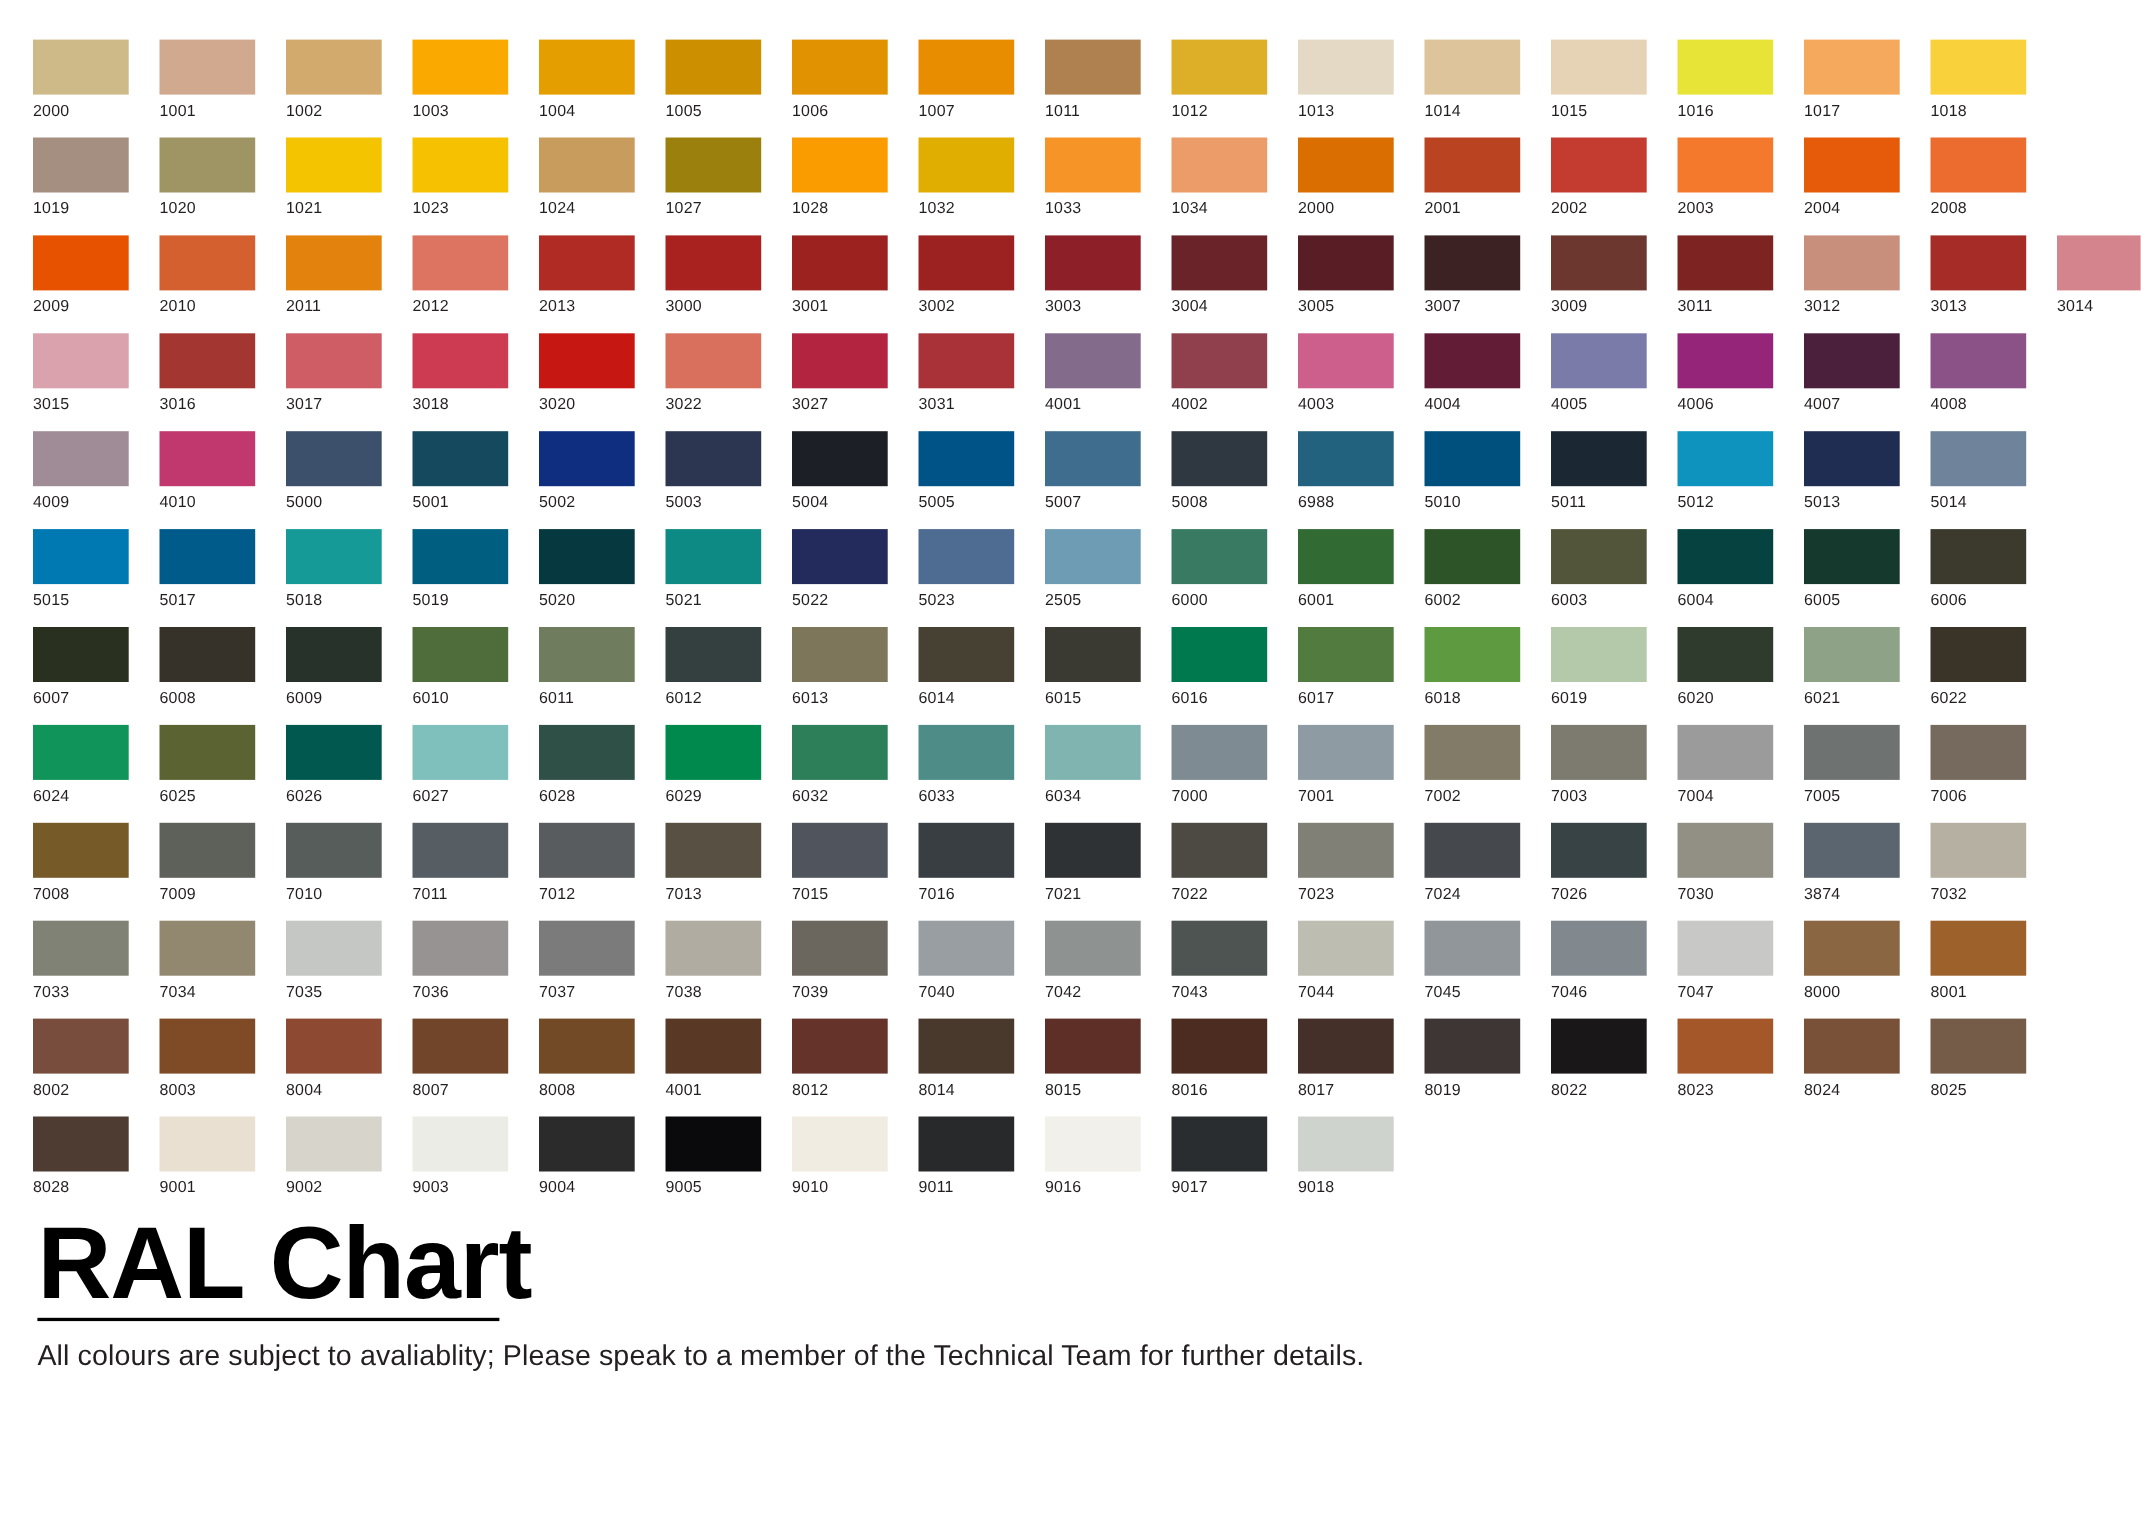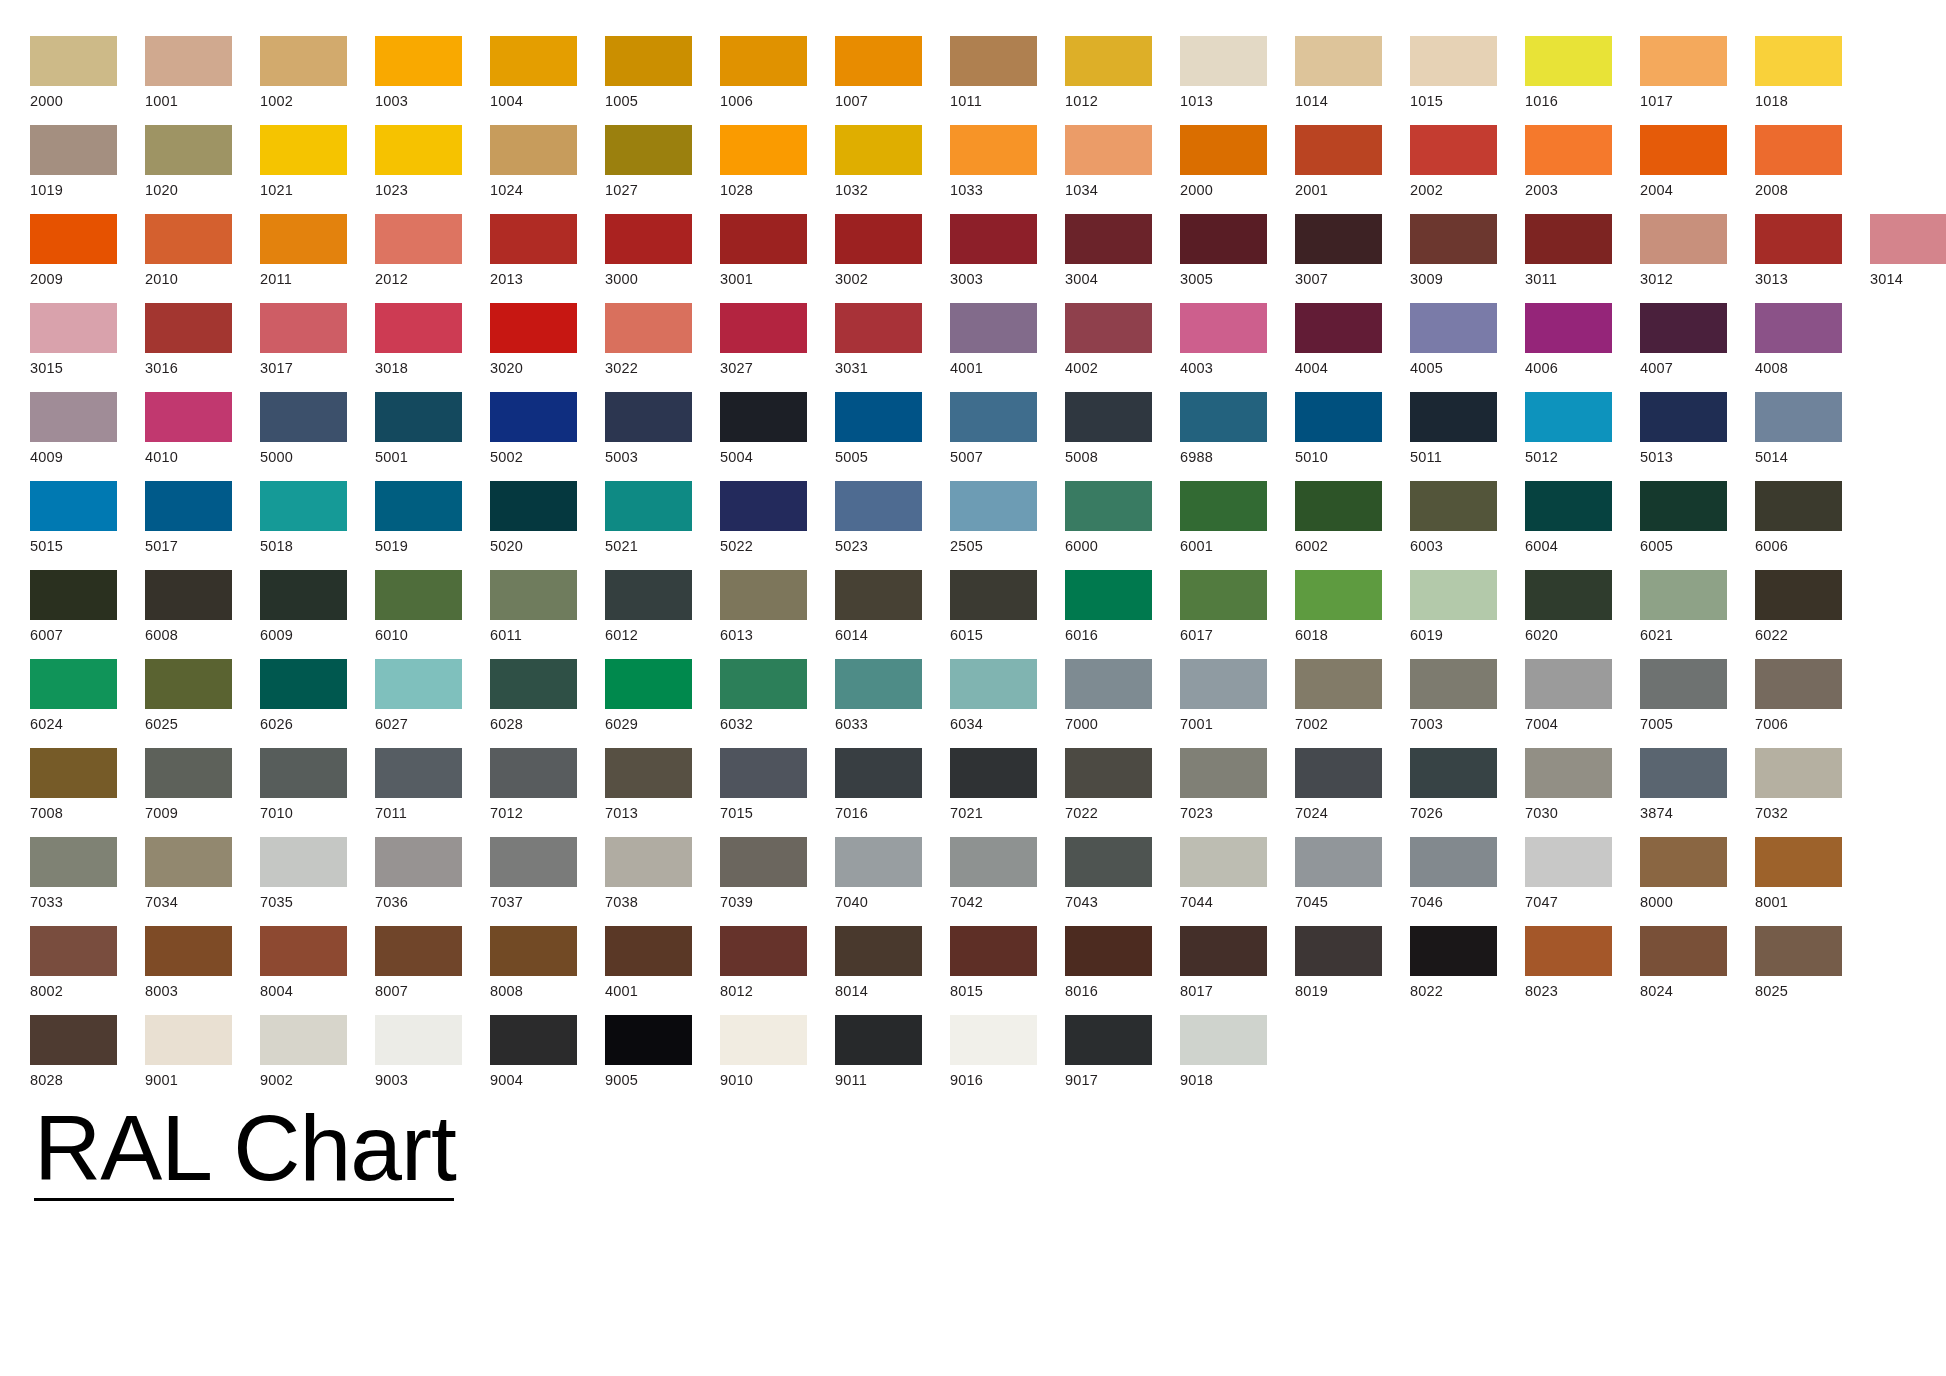--- a/index.html
+++ b/index.html
@@ -57,21 +57,21 @@
   #footer-block {
     position: absolute;
     left: 34px;
     top: 1100px;
     width: 1880px;
   }
 
   #page-title {
     font-size: 93px;
     line-height: 96px;
-    font-weight: 400;
+    font-weight: 700;
     letter-spacing: -1px;
     color: #000000;
     margin: 0;
     display: inline-block;
     font-family: "Liberation Sans", sans-serif;
   }
 
   #title-rule {
     width: 420px;
     height: 3px;
@@ -872,13 +872,14 @@
       <div class="swatch-cell"></div>
       <div class="swatch-cell"></div>
       <div class="swatch-cell"></div>
       <div class="swatch-cell"></div>
     </div>
   </div>
 
 <div id="footer-block">
   <div id="page-title">RAL Chart</div>
   <div id="title-rule"></div>
+  <div id="footer-note">All colours are subject to avaliablity; Please speak to a member of the Technical Team for further details.</div>
 </div>
 
 </body></html>

